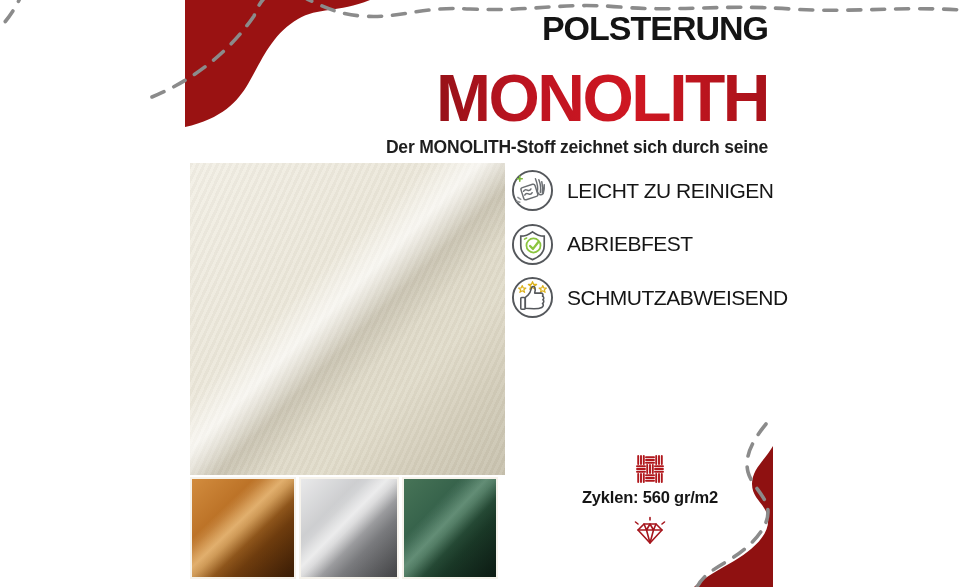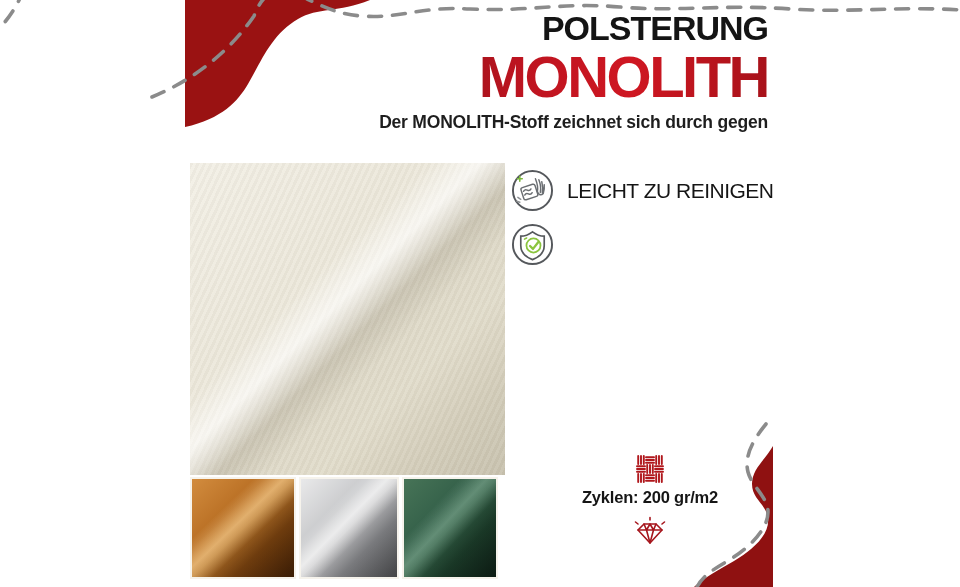--- a/index.html
+++ b/index.html
@@ -8,21 +8,21 @@
     font-family:"Liberation Sans","DejaVu Sans",sans-serif;
   }
   .decor{position:absolute;left:0;top:0;width:960px;height:587px;pointer-events:none;}
 
   
   .title-block{position:absolute;top:11px;right:192px;text-align:right;}
   .kicker{
     font-size:34px;font-weight:700;color:#141414;letter-spacing:-1px;line-height:1.05;
   }
   .big-title{
-    font-size:58px;font-weight:700;letter-spacing:-2.5px;line-height:.95;margin-top:2px;
+    font-size:66px;font-weight:700;letter-spacing:-2.5px;line-height:.95;margin-top:20px;
     background:linear-gradient(90deg,#7e1013 0%,#bc1420 35%,#cf1722 65%,#a8121a 100%);
     -webkit-background-clip:text;background-clip:text;color:transparent;
   }
   .subtitle{
     margin-top:8px;font-size:17.5px;font-weight:700;color:#1e1e1e;line-height:1.22;letter-spacing:-.2px;
   }
 
   
   .fabric-main{
     position:absolute;left:190px;top:163px;width:315px;height:312px;
@@ -79,21 +79,21 @@
       <path d="M152,97 C198,78 232,48 254,16 C262,-6 276,-14 292,-8 C310,-1 330,14 362,16 C400,19 420,6 470,9 C530,12 560,2 620,7 C680,12 720,4 790,9 C850,13 900,6 962,10"></path>
       <path d="M-12,38 C2,28 14,12 22,-6"></path>
       <path d="M766,424 C753,440 744,456 748,472 C752,487 768,497 768,512 C768,530 748,549 726,562 C712,570 702,577 697,587"></path>
     </g>
   </svg>
 
   <div class="title-block">
     <div class="kicker">POLSTERUNG</div>
     <div class="big-title">MONOLITH</div>
     <div class="subtitle">
-      <span>Der MONOLITH-Stoff zeichnet sich durch gegen</span><br>
+      <span>Der MONOLITH-Stoff zeichnet sich durch seine</span><br>
     </div>
   </div>
 
   <div class="fabric-main"></div>
 
   <div class="swatch swatch-cognac"></div>
   <div class="swatch swatch-gray"></div>
   <div class="swatch swatch-green"></div>
 
   <div class="features">
@@ -118,22 +118,38 @@
     </div>
 
     <div class="feature-row">
       <svg class="feature-icon" viewBox="-22 -22 44 44" aria-hidden="true">
         <circle r="20" fill="#ffffff" stroke="#55585c" stroke-width="2"></circle>
         <path d="M0,-13 C4,-10 8.5,-8.5 12,-8.5 L12,1 C12,8.5 6.5,13 0,15.5 C-6.5,13 -12,8.5 -12,1 L-12,-8.5 C-8.5,-8.5 -4,-10 0,-13 Z" fill="none" stroke="#55585c" stroke-width="1.7"></path>
         <path d="M-8.2,-5.5 l2.2,-1.2" fill="none" stroke="#8bc53f" stroke-width="1.6" stroke-linecap="round"></path>
         <circle cx="1" cy="1" r="7.2" fill="none" stroke="#8bc53f" stroke-width="1.8"></circle>
         <path d="M-2.5,1.5 L0.5,4.5 L6,-2.5" fill="none" stroke="#8bc53f" stroke-width="2.4" stroke-linecap="round" stroke-linejoin="round"></path>
       </svg>
+      <span class="feature-label">ABRIEBFEST</span>
     </div>
 
+    <div class="feature-row">
+      <svg class="feature-icon" viewBox="-22 -22 44 44" aria-hidden="true">
+        <circle r="20" fill="#ffffff" stroke="#55585c" stroke-width="2"></circle>
+        <g fill="none" stroke="#ddb21c" stroke-width="1.3" stroke-linejoin="round">
+          <path transform="translate(-10.5,-8.5) scale(0.9)" d="M0,-4.2 L1.2,-1.3 L4.2,-1.3 L1.8,0.6 L2.7,3.6 L0,1.8 L-2.7,3.6 L-1.8,0.6 L-4.2,-1.3 L-1.2,-1.3 Z"></path>
+          <path transform="translate(0,-12)" d="M0,-4.2 L1.2,-1.3 L4.2,-1.3 L1.8,0.6 L2.7,3.6 L0,1.8 L-2.7,3.6 L-1.8,0.6 L-4.2,-1.3 L-1.2,-1.3 Z"></path>
+          <path transform="translate(10.5,-8.5) scale(0.9)" d="M0,-4.2 L1.2,-1.3 L4.2,-1.3 L1.8,0.6 L2.7,3.6 L0,1.8 L-2.7,3.6 L-1.8,0.6 L-4.2,-1.3 L-1.2,-1.3 Z"></path>
+        </g>
+        <g fill="none" stroke="#55585c" stroke-width="1.6" stroke-linejoin="round" stroke-linecap="round">
+          <rect x="-12" y="0" width="4.6" height="12" rx="1"></rect>
+          <path d="M-7.4,11 L1.5,11.5 C4.5,11.5 8,11 9.5,10.2 C11.3,9.2 11.6,7 10.2,6.2 C11.8,5.4 12,3 10.6,2.3 C12,1.4 11.8,-0.9 10.2,-1.4 C11.2,-2.3 10.8,-4.4 9,-4.5 L2.2,-4.5 C2.8,-6.6 3.2,-8.6 2.4,-10.2 C1.6,-11.8 -0.6,-11.6 -1,-9.8 C-1.6,-7 -2.8,-4 -4.8,-2.2 C-5.8,-1.3 -7.4,-0.6 -7.4,0.4 Z"></path>
+        </g>
+      </svg>
+      <span class="feature-label">SCHMUTZABWEISEND</span>
+    </div>
 
   </div>
 
   <div class="specs">
     <svg class="spec-icon" width="34" height="32" viewBox="-17 -16 34 32" aria-hidden="true">
       <g fill="none" stroke="#b0171c" stroke-width="1.9" stroke-linecap="round">
         <g transform="translate(-9,-9)">
             <path d="M-2.8,-4 v8 M0,-4 v8 M2.8,-4 v8"></path>
           </g>
         <g transform="translate(0,-9)">
@@ -157,21 +173,21 @@
         <g transform="translate(0,9)">
             <path d="M-4,-2.8 h8 M-4,0 h8 M-4,2.8 h8"></path>
           </g>
         <g transform="translate(9,9)">
             <path d="M-2.8,-4 v8 M0,-4 v8 M2.8,-4 v8"></path>
           </g>
       </g>
     </svg>
     <div class="spec-line">
       <span>Zyklen:</span>
-      <span>200 gr/m2</span>
+      <span>560 gr/m2</span>
     </div>
 
     <svg class="spec-icon" width="38" height="32" viewBox="-19 -17 38 32" aria-hidden="true">
       <g fill="none" stroke="#a6161d" stroke-width="1.6" stroke-linejoin="round" stroke-linecap="round">
         <path d="M-12,-3 L-6,-9 L6,-9 L12,-3 L0,10 Z"></path>
         <path d="M-6,-9 L-3.5,-3 L0,10 M6,-9 L3.5,-3 L0,10 M-12,-3 L12,-3 M0,-9 L-3.5,-3 M0,-9 L3.5,-3"></path>
         <path d="M-14.5,-11 l2.5,2 M14.5,-11 l-2.5,2 M0,-15.5 v2.5"></path>
       </g>
     </svg>
   </div>

